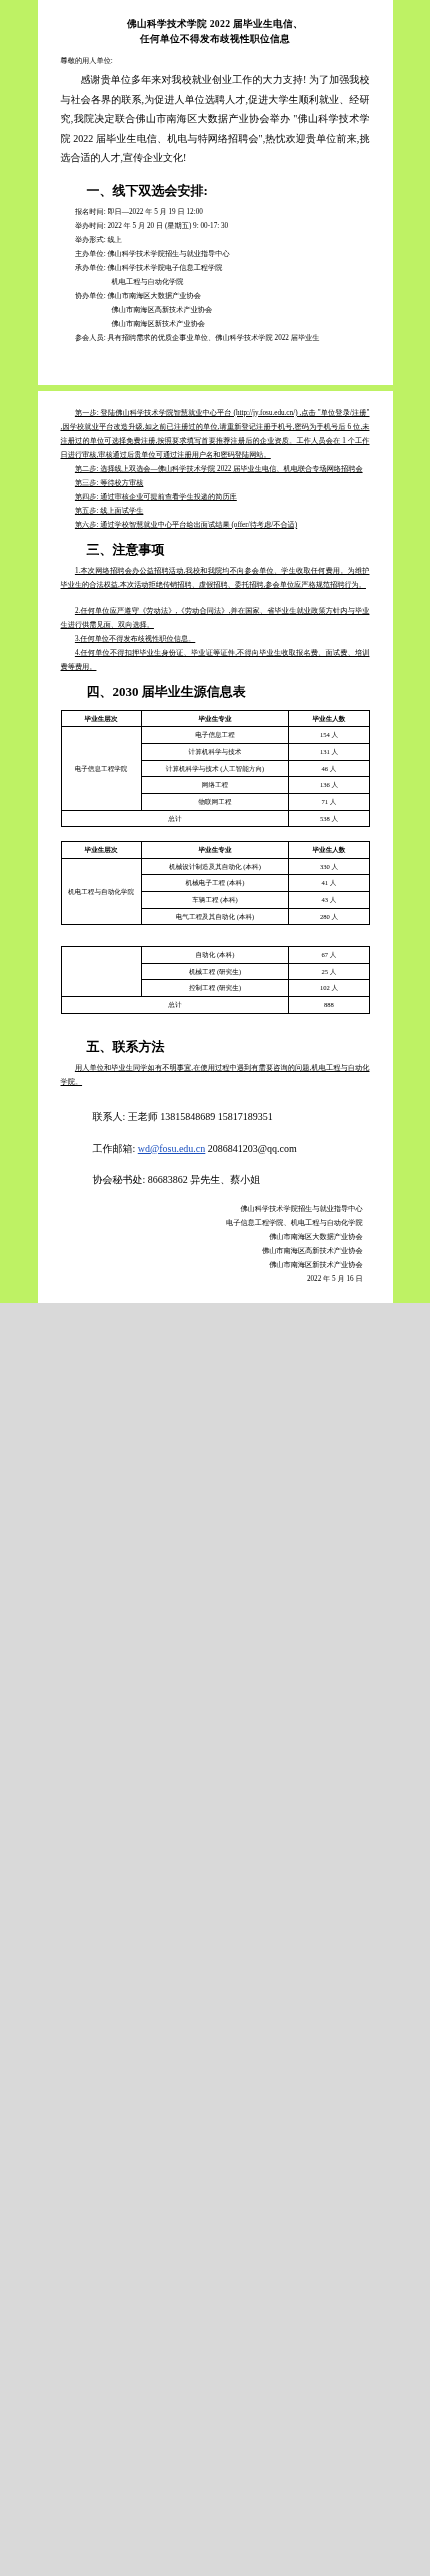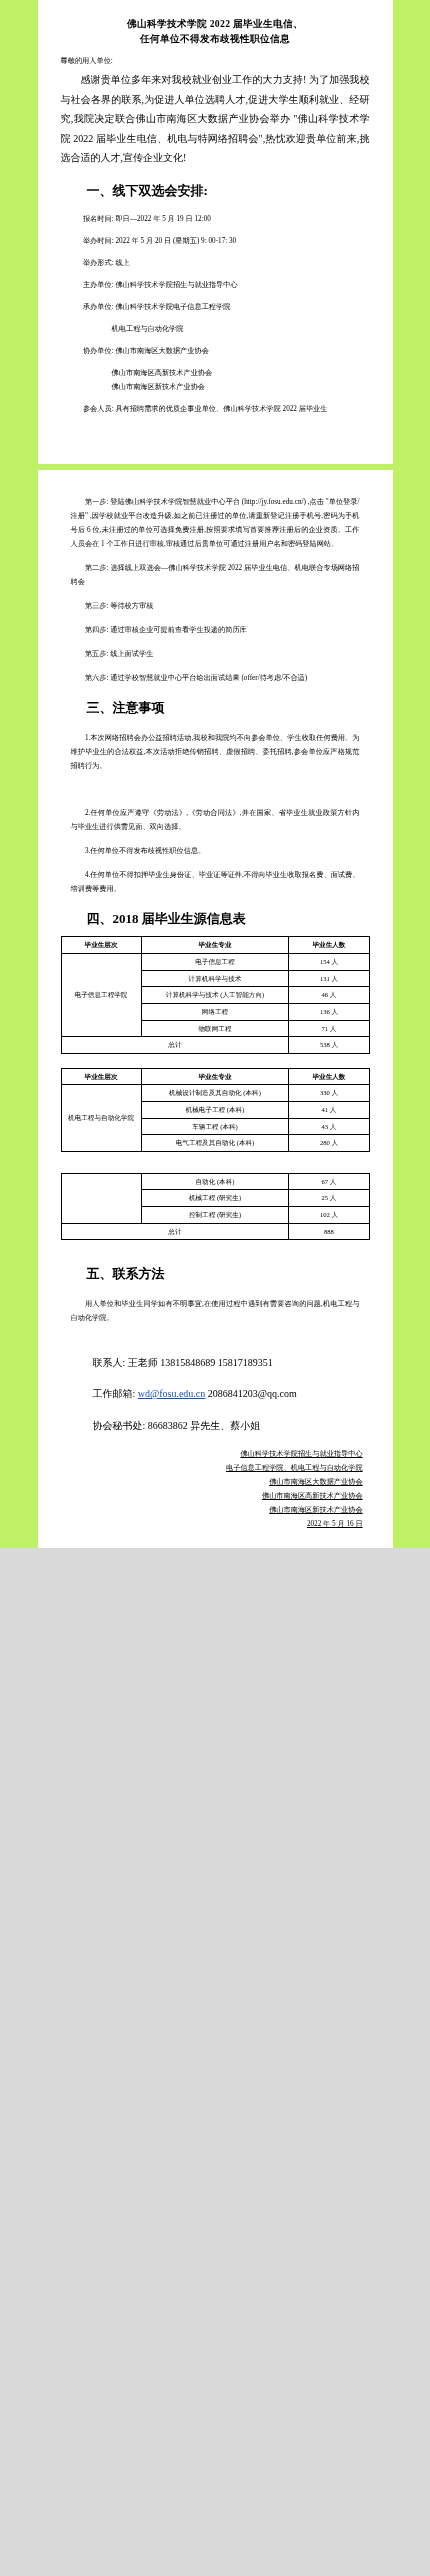--- a/index.html
+++ b/index.html
@@ -51,36 +51,37 @@
   .section-head {
     font-size: 13px;
     font-weight: bold;
     line-height: 2.0;
     margin: 4.6px 0 1.1px 0;
     text-indent: 2em;
   }
   .item {
     font-size: 7.2px;
     line-height: 1.95;
-    margin: 8px;
+    margin: 0;
     text-indent: 2em;
   }
   .item-sub {
     font-size: 7.2px;
     line-height: 1.95;
     margin: 0;
     padding-left: 7.1em;
     text-indent: 0;
   }
   .item-num {
     font-size: 7.2px;
     line-height: 1.95;
-    margin: 10px;
+    margin: 0;
     text-indent: 2em;
     text-align: justify;
+    text-decoration: underline;
   }
   .spacer-sm { height: 5.7px; }
   .spacer-md { height: 12.6px; }
   .spacer-lg { height: 23px; }
 
   table.stat {
     border-collapse: collapse;
     width: 100%;
     margin: 4.6px 0 3.4px 0;
     font-size: 6.6px;
@@ -110,21 +111,21 @@
     color: #1a4fbf;
     text-decoration: underline;
   }
   .signature {
     font-size: 7.2px;
     line-height: 1.95;
     text-align: right;
     margin: 0;
     padding-right: 6.9px;
   }
-  .sig-block { margin-top: 2px; text-decoration: underline; }
+  .sig-block { margin-top: 2px; }
 </style>
 </head>
 <body>
 
 <div class="page-wrap">
 
   <div class="sheet">
     <div class="doc-title">
       <div>佛山科学技术学院 2022 届毕业生电信、</div>
       <div>任何单位不得发布歧视性职位信息</div>
@@ -161,21 +162,21 @@
 
     <div class="section-head">三、注意事项</div>
     <p class="item-num">1.本次网络招聘会办公益招聘活动,我校和我院均不向参会单位、学生收取任何费用。为维护毕业生的合法权益,本次活动拒绝传销招聘、虚假招聘、委托招聘,参会单位应严格规范招聘行为。</p>
 
     <div class="spacer-md"></div>
 
     <p class="item-num">2.任何单位应严遵守《劳动法》,《劳动合同法》,并在国家、省毕业生就业政策方针内与毕业生进行供需见面、双向选择。</p>
     <p class="item-num">3.任何单位不得发布歧视性职位信息。</p>
     <p class="item-num">4.任何单位不得扣押毕业生身份证、毕业证等证件,不得向毕业生收取报名费、面试费、培训费等费用。</p>
 
-    <div class="section-head">四、2018 届毕业生源信息表</div>
+    <div class="section-head">四、2030 届毕业生源信息表</div>
 
     <table class="stat">
       <thead>
         <tr>
           <th class="col-a">毕业生层次</th>
           <th class="col-b">毕业生专业</th>
           <th class="col-c">毕业生人数</th>
         </tr>
       </thead>
       <tbody>

